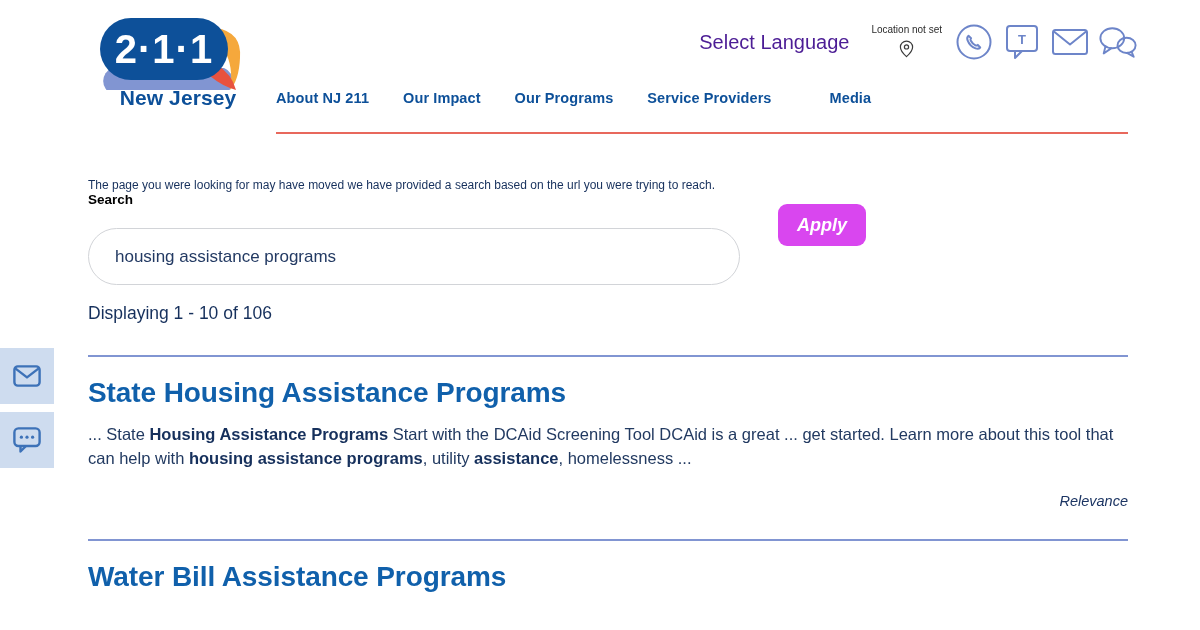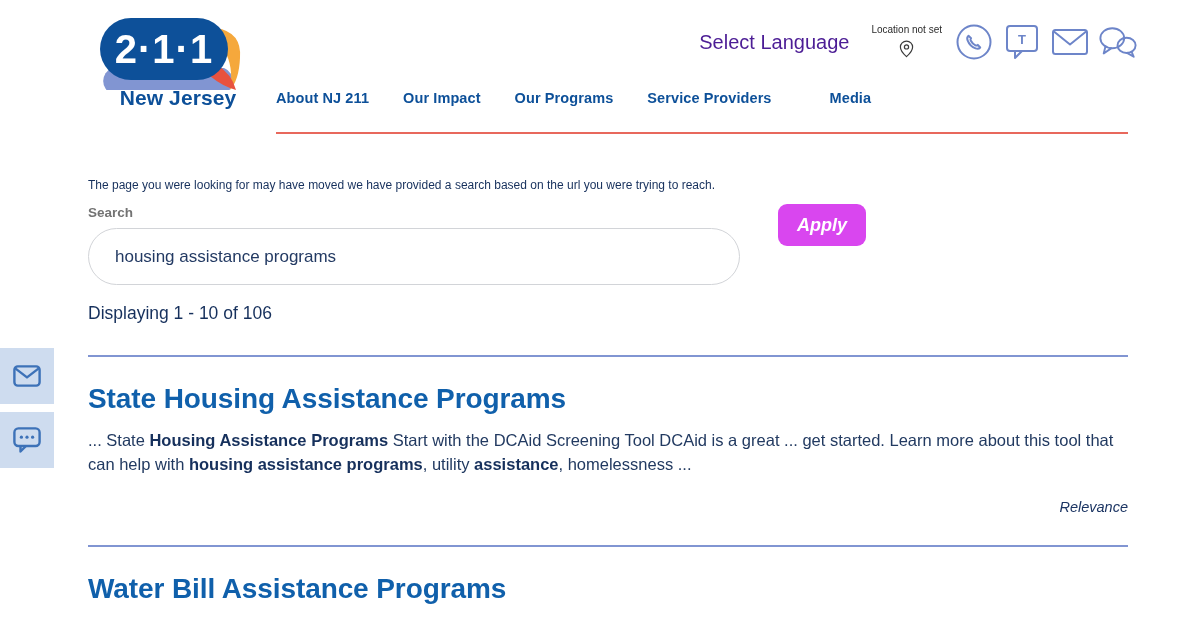--- a/index.html
+++ b/index.html
@@ -77,22 +77,22 @@
 
   
   .content { position: absolute; left: 0; top: 130px; width: 1200px; }
 
   .notice {
     position: absolute; left: 88px; top: 48px;
     font-size: 12px; color: #16305c; white-space: nowrap;
   }
 
   .search-label {
-    position: absolute; left: 88px; top: 75px;
-    font-size: 13.5px; font-weight: bold; color: #737373;
+    position: absolute; left: 88px; top: 62px;
+    font-size: 13.5px; font-weight: bold; color: #000000;
   }
   .search-input {
     position: absolute; left: 88px; top: 98px;
     width: 652px; height: 57px;
     border: 1px solid #d2d4d8; border-radius: 30px;
     background: #fff;
     font-size: 17px; color: #233a63;
     padding: 0 26px;
     font-family: "Liberation Sans", sans-serif;
     outline: none;
@@ -110,21 +110,21 @@
 
   .displaying {
     position: absolute; left: 88px; top: 173px;
     font-size: 17.5px; color: #16305c;
   }
 
   
   .results { position: absolute; left: 88px; top: 225px; width: 1040px; }
   .divider { height: 2px; background: #8195d2; width: 1040px; }
 
-  .result { padding-top: 26px; }
+  .result { padding-top: 20px; }
   .result-title {
     font-size: 28px; font-weight: bold; color: #1060ab;
     margin: 0 0 13px 0; cursor: pointer; letter-spacing: -0.1px;
   }
   .result-snippet {
     font-size: 16.5px; color: #223a61; line-height: 1.48;
     max-width: 1040px; margin: 0;
   }
   .result-snippet b { font-weight: bold; color: #16305c; }
   .result-meta {

